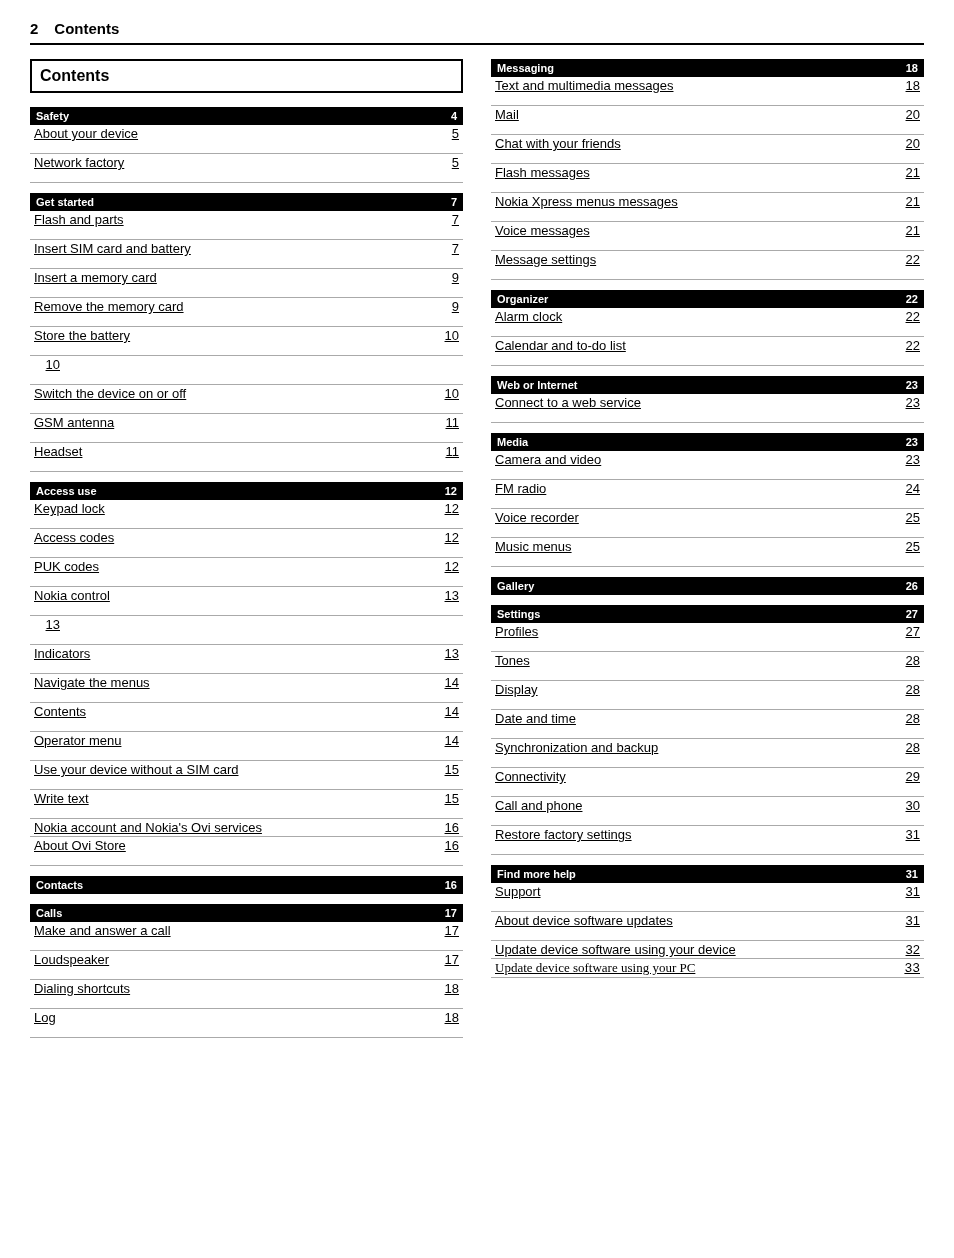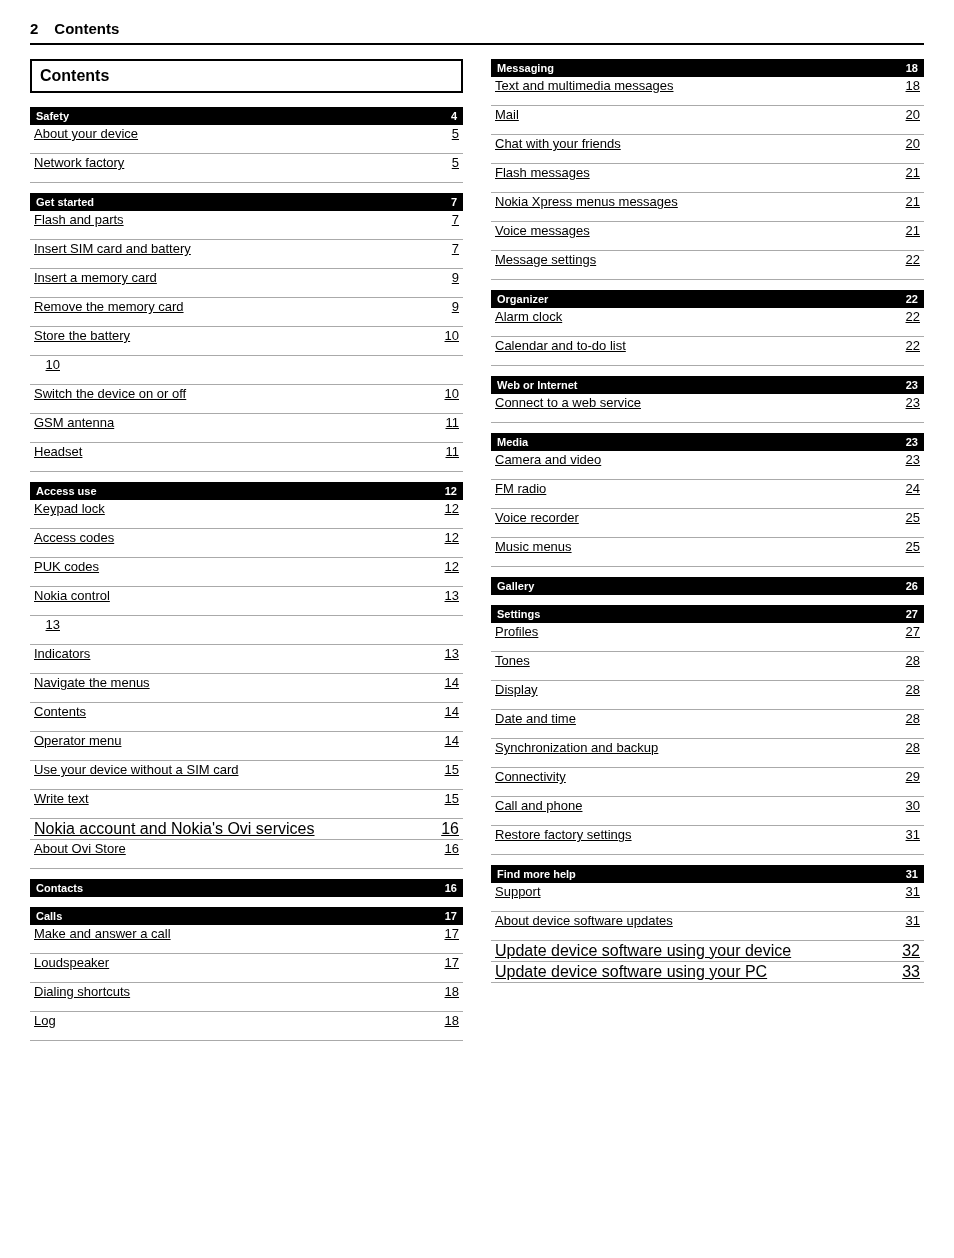--- a/index.html
+++ b/index.html
@@ -85,21 +85,21 @@
       display: inline-block;
       width: 100%;
     }
 
     .multi-line-row {
       display: flex;
       justify-content: space-between;
       align-items: flex-end;
       border-bottom: 1px solid #aaa;
       padding: 1px 4px;
-      font-size: 16px;
+      font-size: 13px;
     }
     .multi-line-row .label {
       flex: 1;
     }
     .multi-line-row .pagenum {
       min-width: 26px;
       text-align: right;
       align-self: flex-end;
     }
   </style>
@@ -399,19 +399,19 @@
           </div>
           <div class="toc-row">
             <span class="label">About device software updates</span>
             <span class="pagenum">31</span>
           </div>
           <div class="multi-line-row" style="border-bottom: 1px solid rgb(170, 170, 170);">
             <span class="label" style="text-decoration: underline;">Update device software using your device</span>
             <span class="pagenum" style="text-decoration: underline;">32</span>
           </div>
           <div class="multi-line-row" style="border-bottom: 1px solid rgb(170, 170, 170);">
-            <span class="label" style="text-decoration: underline;">Update device software using your PC</span>
-            <span class="pagenum" style="text-decoration: underline;">33</span>
+            <span class="label" style="text-decoration: underline; font-family: Liberation Serif, serif;">Update device software using your PC</span>
+            <span class="pagenum" style="text-decoration: underline; font-family: Liberation Mono, monospace;">33</span>
           </div>
         </div>
       </div>
   </div>
 </div>
 
 </body></html>

